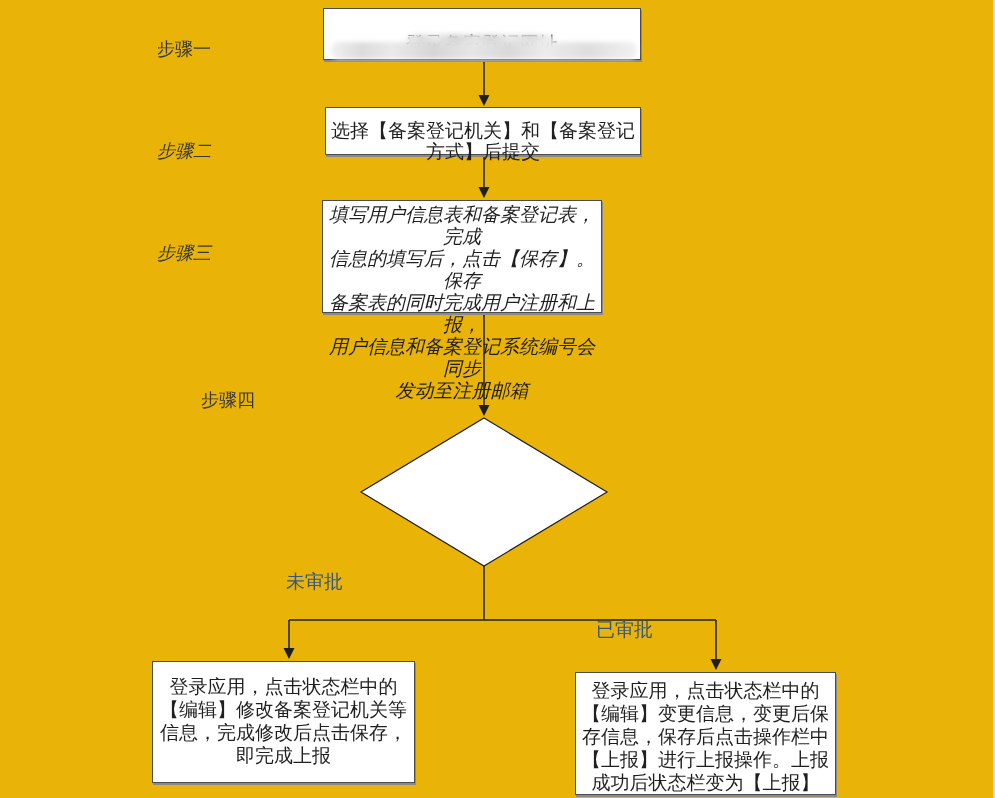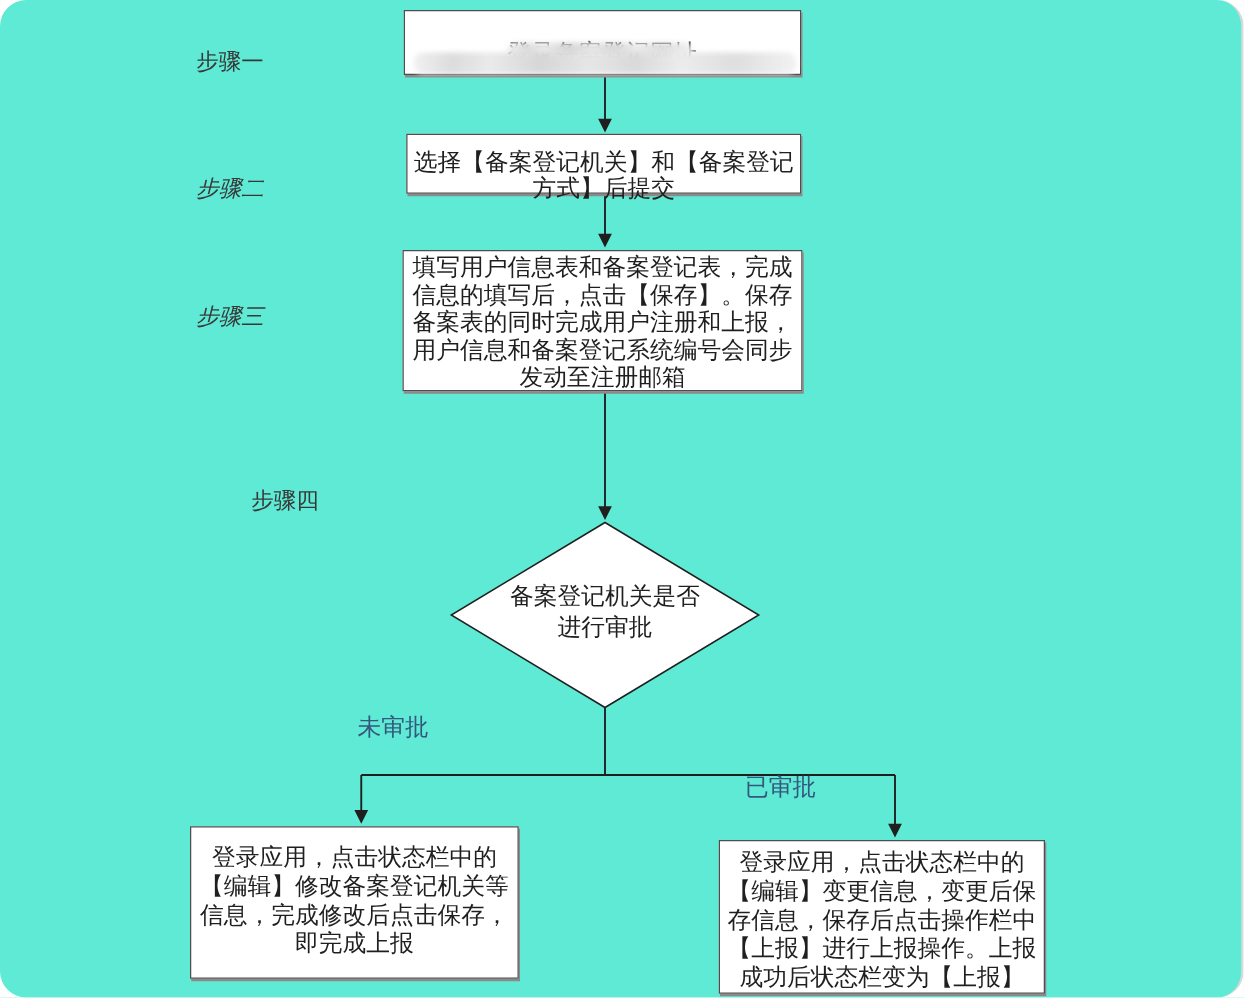--- a/index.html
+++ b/index.html
@@ -1,37 +1,37 @@
 <!DOCTYPE html>
 <html style="--text: #1f1f1f; --line: #1f1f1f; --box-border: #4d4d4d; --box-shadow: #8a8a8a; --branch-label: #35577d; --step-label: #383838; --redaction: #dcdcdc; --page-edge: #d9d9d9;"><head>
 <meta charset="utf-8">
 <style>
   :root{
     --text:#1f1f1f; --line:#1f1f1f; --box-border:#4d4d4d; --box-shadow:#8a8a8a;
     --branch-label:#35577d; --step-label:#383838; --redaction:#dcdcdc; --page-edge:#d9d9d9;
   }
   html,body{margin:0;padding:0;background:#ffffff;}
   .canvas{
-    position:relative; width:995px; height:798px; background:#5eead4; overflow:hidden;
+    position:relative; width:995px; height:798px; background:#eab308; overflow:hidden;
     font-family:"Liberation Serif","DejaVu Serif",serif; color:var(--text);
-    border-right:2px solid var(--page-edge); box-sizing:border-box;border-radius:21px;
+    border-right:2px solid var(--page-edge); box-sizing:border-box;
   }
   svg.layer{position:absolute; left:0; top:0; width:995px; height:798px; pointer-events:none;}
   .cline{stroke:var(--line); stroke-width:1.5; fill:none;}
   .chead{fill:var(--line); stroke:none;}
   .diamond-shape{fill:#ffffff; stroke:var(--line); stroke-width:1.2;}
 
   .pbox{
     position:absolute; box-sizing:border-box; background:#fff;
     border:1px solid var(--box-border); box-shadow:1px 2px 0 var(--box-shadow);
     font-size:19px; text-align:center; white-space:pre-line;
   }
   .box1{left:323px; top:8px; width:318px; height:52px; line-height:21px; padding-top:3px;}
   .box2{left:325px; top:107px; width:316px; height:48px; line-height:21px; padding-top:12px;}
-  .box3{left:322px; top:200px; width:320px; height:113px; line-height:22px; padding-top:3px;}
+  .box3{left:322px; top:200px; width:280px; height:113px; line-height:22px; padding-top:3px;font-style:italic;}
   .boxL{left:152px; top:661px; width:263px; height:122px; line-height:23px; padding-top:13px;}
   .boxR{left:575px; top:672px; width:261px; height:123px; line-height:23px; padding-top:6px;}
 
   .redact{position:absolute; border-radius:7px; filter:blur(2.2px);
     background:linear-gradient(90deg,#f1f1f1 0%,#dcdcdc 10%,#eaeaea 20%,#d6d6d6 33%,
       #e6e6e6 46%,#d9d9d9 58%,#ececec 70%,#dedede 84%,#f2f2f2 100%);}
   .redact-top{left:82px; top:25px; width:148px; height:12px;}
   .redact-main{left:7px; top:33px; width:306px; height:17px;}
 
   .decision-label{
@@ -96,22 +96,20 @@
 
   <div class="pbox box2">选择【备案登记机关】和【备案登记
 方式】后提交</div>
 
   <div class="pbox box3">填写用户信息表和备案登记表，完成
 信息的填写后，点击【保存】。保存
 备案表的同时完成用户注册和上报，
 用户信息和备案登记系统编号会同步
 发动至注册邮箱</div>
 
-  <div class="decision-label">备案登记机关是否
-进行审批</div>
 
   <div class="branch branchL">未审批</div>
   <div class="branch branchR">已审批</div>
 
   <div class="pbox boxL">登录应用，点击状态栏中的
 【编辑】修改备案登记机关等
 信息，完成修改后点击保存，
 即完成上报</div>
 
   <div class="pbox boxR">登录应用，点击状态栏中的

